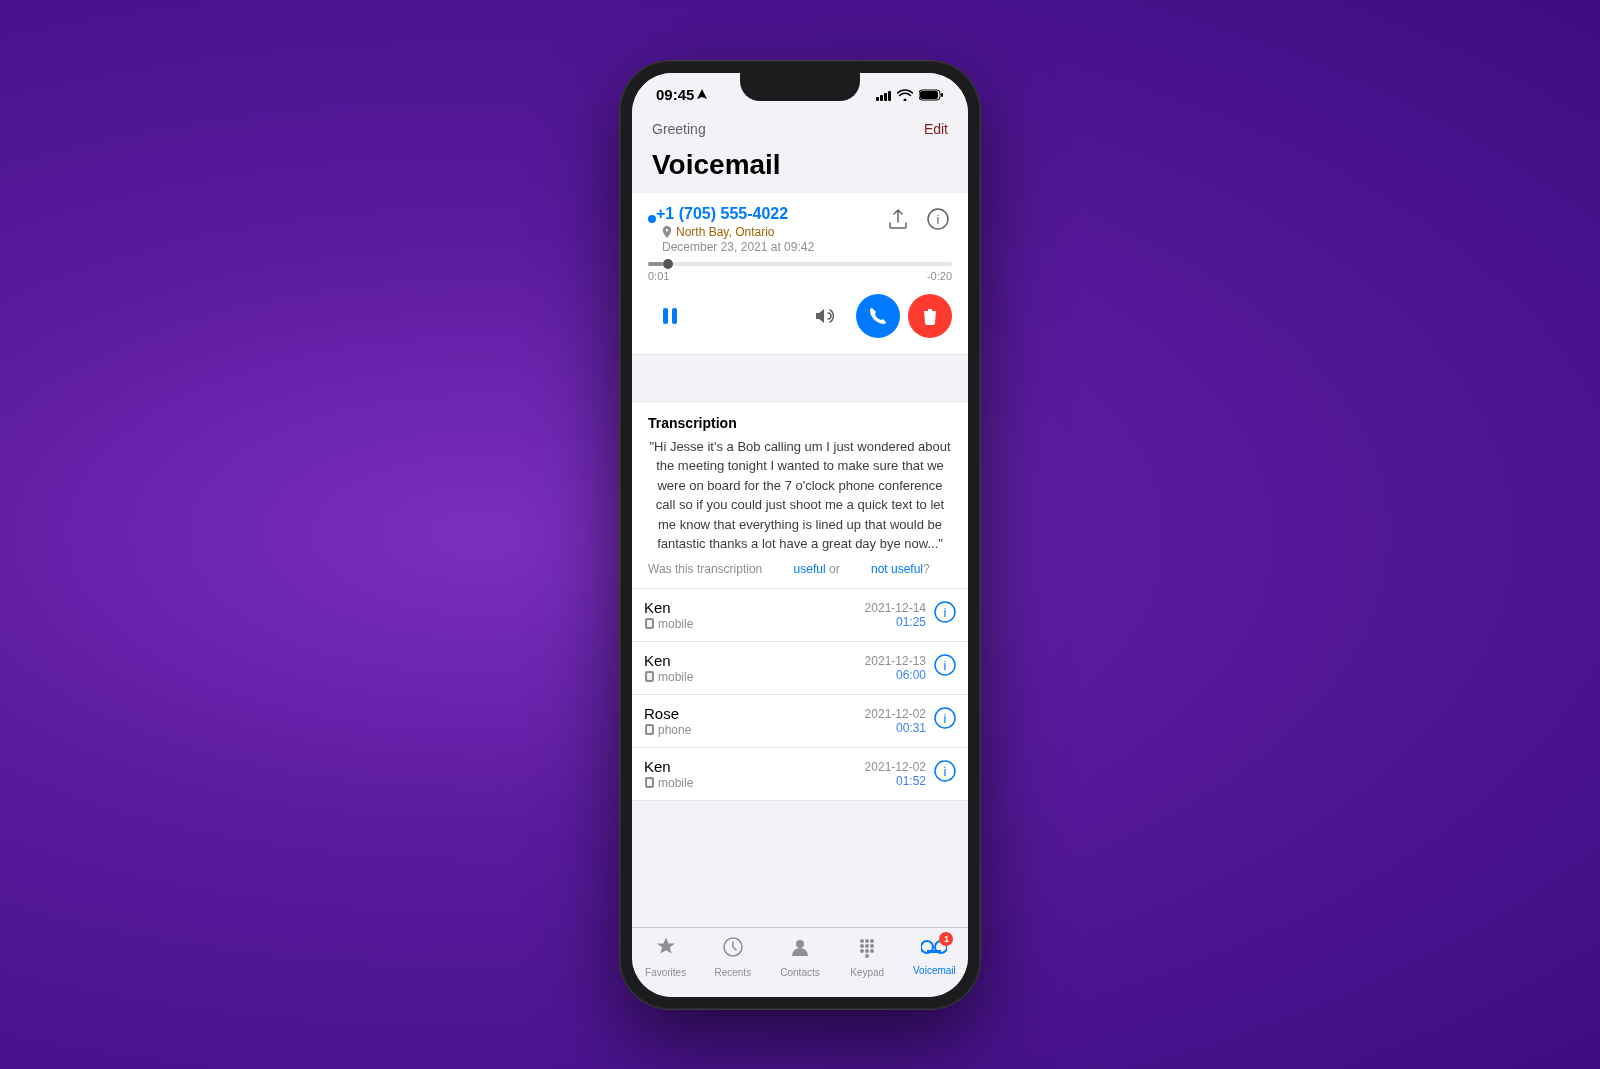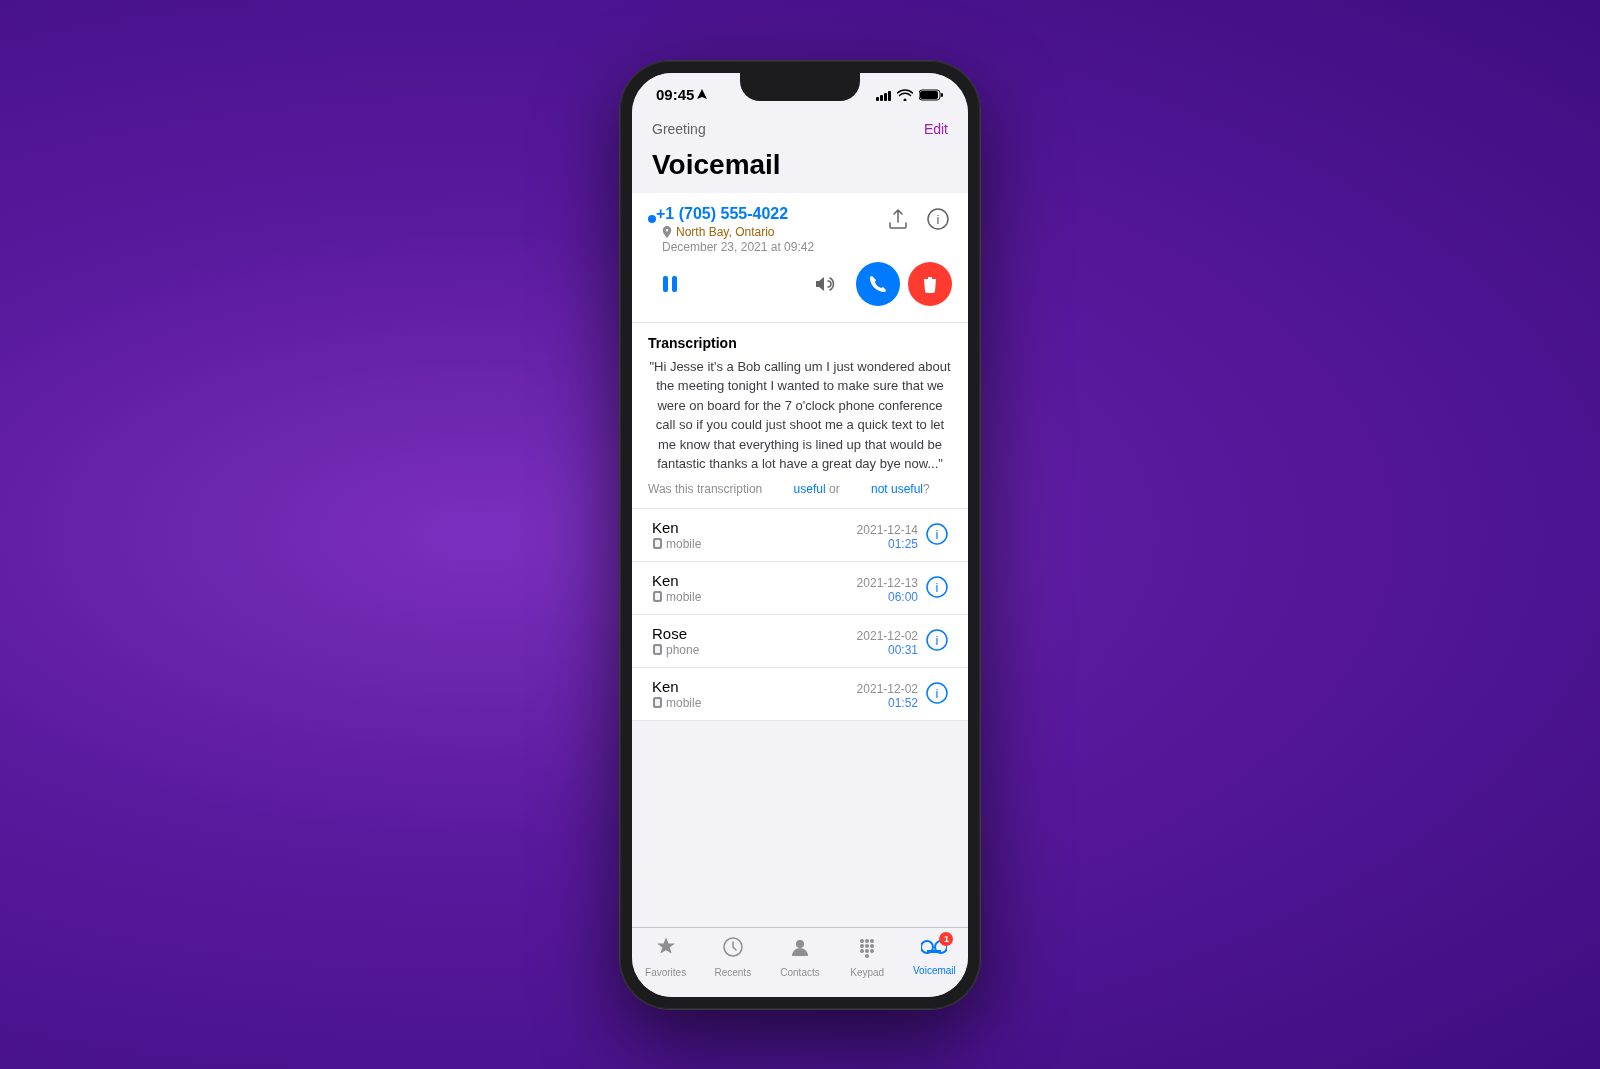--- a/index.html
+++ b/index.html
@@ -85,21 +85,21 @@
       flex-shrink: 0;
     }
 
     .top-nav-greeting {
       font-size: 14px;
       color: #636366;
     }
 
     .top-nav-edit {
       font-size: 14px;
-      color: #a21caf;
+      color: #7f1d1d;
     }
 
     
     .main-content {
       flex: 1;
       overflow: hidden;
       display: flex;
       flex-direction: column;
       background: #f2f2f7;
     }
@@ -262,20 +262,21 @@
       background: #ff3b30;
       color: #fff;
       font-size: 18px;
     }
 
     
     .transcription-section {
       background: #fff;
       padding: 12px 16px;
       flex-shrink: 0;
+      margin-top: 48px;
     }
 
     .transcription-title {
       font-size: 14px;
       font-weight: 600;
       color: #000;
       margin-bottom: 6px;
     }
 
     .transcription-text {
@@ -299,23 +300,23 @@
 
     
     .voicemail-list {
       flex: 1;
       overflow: hidden;
       background: #f2f2f7;
     }
 
     .vm-list-item {
       background: #fff;
-      padding: 10px 20px;
-      display: flex;
-      align-items: flex-end;
+      padding: 10px 12px;
+      display: flex;
+      align-items: center;
       justify-content: space-between;
       border-bottom: 1px solid #e5e5ea;
     }
 
     .vm-list-info {
       flex: 1;
     }
 
     .vm-list-name {
       font-size: 15px;
@@ -499,20 +500,30 @@
             </div>
             <div class="vm-action-icon">
               <svg width="22" height="22" viewBox="0 0 22 22">
                 <circle cx="11" cy="11" r="10" fill="none" stroke="#636366" stroke-width="1.5"></circle>
                 <text x="11" y="15.5" text-anchor="middle" font-size="13" fill="#636366" font-family="sans-serif">i</text>
               </svg>
             </div>
           </div>
         </div>
 
+        <div class="progress-section">
+          <div class="progress-bar-container">
+            <div class="progress-bar-fill"></div>
+            <div class="progress-thumb"></div>
+          </div>
+          <div class="progress-times">
+            <span>0:01</span>
+            <span>-0:20</span>
+          </div>
+        </div>
 
         <div class="playback-controls">
           <div class="ctrl-btn ctrl-pause">
             <svg width="20" height="20" viewBox="0 0 20 20" fill="#007aff">
               <rect x="3" y="2" width="5" height="16" rx="2"></rect>
               <rect x="12" y="2" width="5" height="16" rx="2"></rect>
             </svg>
           </div>
           <div style="flex:1"></div>
           <div class="ctrl-btn ctrl-speaker">

